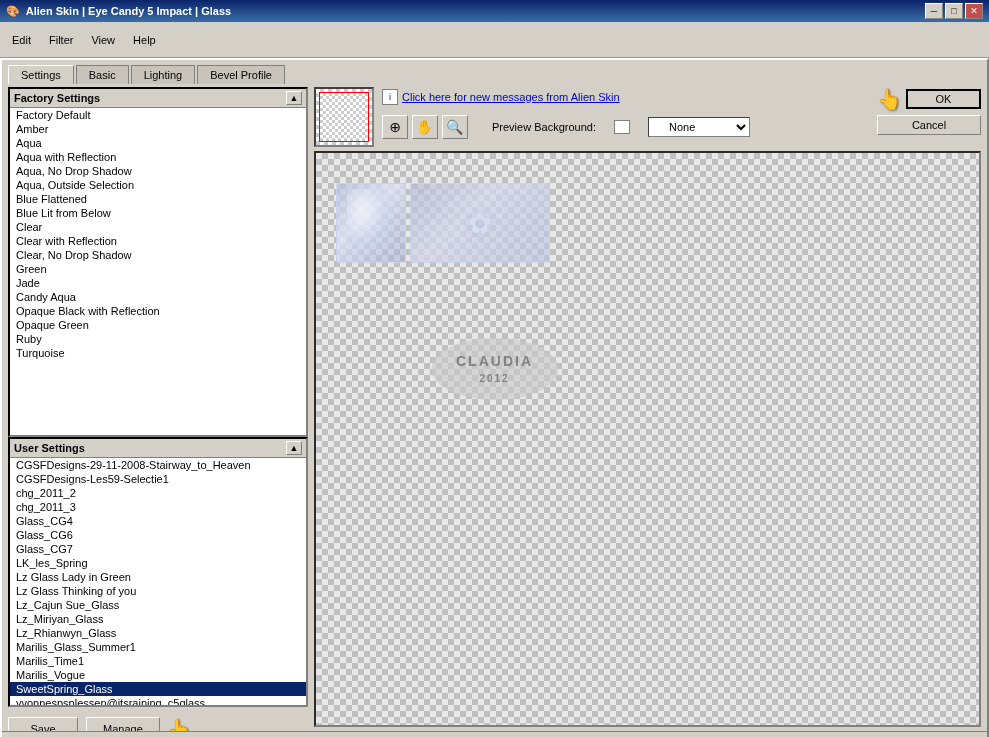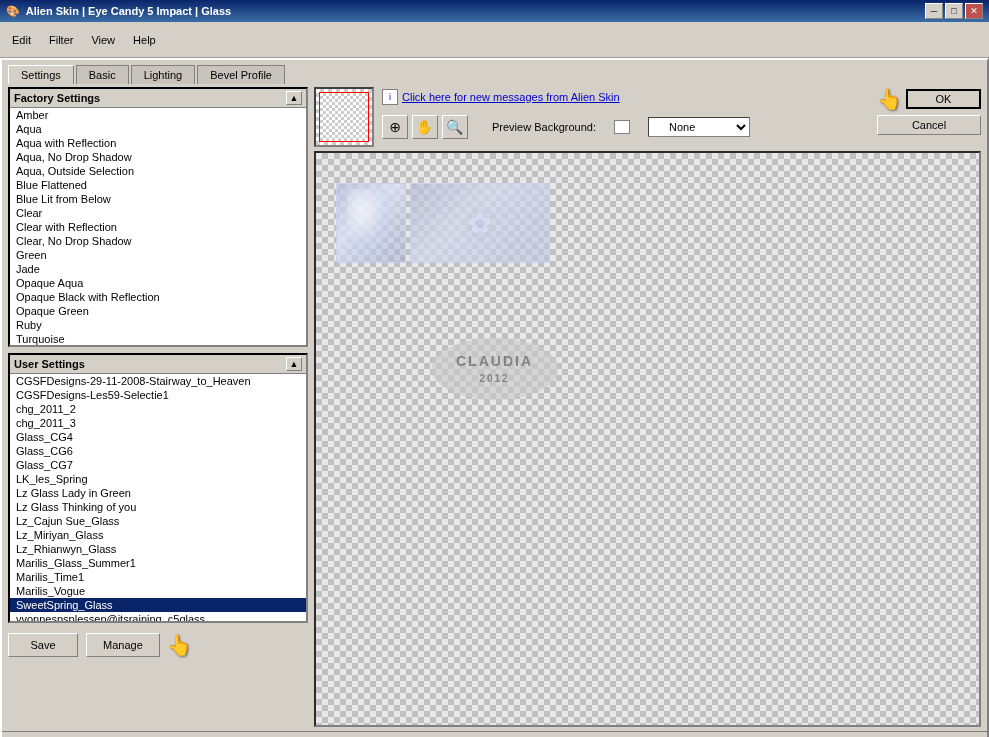--- a/index.html
+++ b/index.html
@@ -131,21 +131,21 @@
       font-size: 9px; cursor: pointer;
     }
     .list-item {
       padding: 1px 6px;
       cursor: pointer;
       font-size: 11px;
       white-space: nowrap;
     }
     .list-item.selected { background: #0a246a; color: white; }
 
-    .factory-list { height: 260px; }
+    .factory-list { height: 350px; }
     .user-list { height: 270px; }
 
     
     .list-container::-webkit-scrollbar { width: 16px; }
     .list-container::-webkit-scrollbar-track { background: #d4d0c8; }
     .list-container::-webkit-scrollbar-thumb {
       background: #c0c0c0;
       border: 1px solid #808080;
       border-top-color: #fff; border-left-color: #fff;
     }
@@ -407,33 +407,34 @@
 
   <div class="content-area">
 
     <div class="left-panel">
 
       <div class="list-container factory-list">
         <div class="list-header">
           <span>Factory Settings</span>
           <div class="list-scroll-btn">▲</div>
         </div>
+        <div class="list-item">Factory Default</div>
         <div class="list-item">Amber</div>
         <div class="list-item">Aqua</div>
         <div class="list-item">Aqua with Reflection</div>
         <div class="list-item">Aqua, No Drop Shadow</div>
         <div class="list-item">Aqua, Outside Selection</div>
         <div class="list-item">Blue Flattened</div>
         <div class="list-item">Blue Lit from Below</div>
         <div class="list-item">Clear</div>
         <div class="list-item">Clear with Reflection</div>
         <div class="list-item">Clear, No Drop Shadow</div>
         <div class="list-item">Green</div>
         <div class="list-item">Jade</div>
-        <div class="list-item">Opaque Aqua</div>
+        <div class="list-item">Candy Aqua</div>
         <div class="list-item">Opaque Black with Reflection</div>
         <div class="list-item">Opaque Green</div>
         <div class="list-item">Ruby</div>
         <div class="list-item">Turquoise</div>
       </div>
 
       <div class="section-divider"></div>
 
       <div class="list-container user-list">
         <div class="list-header">

